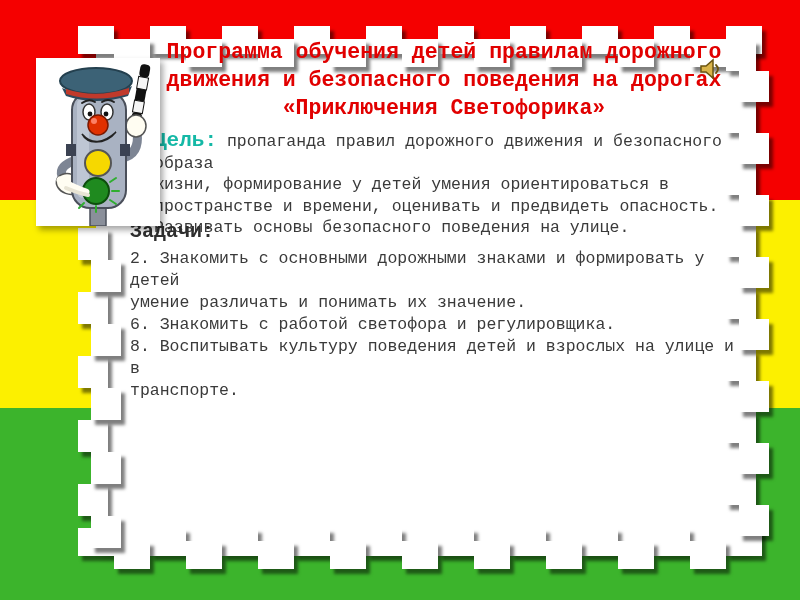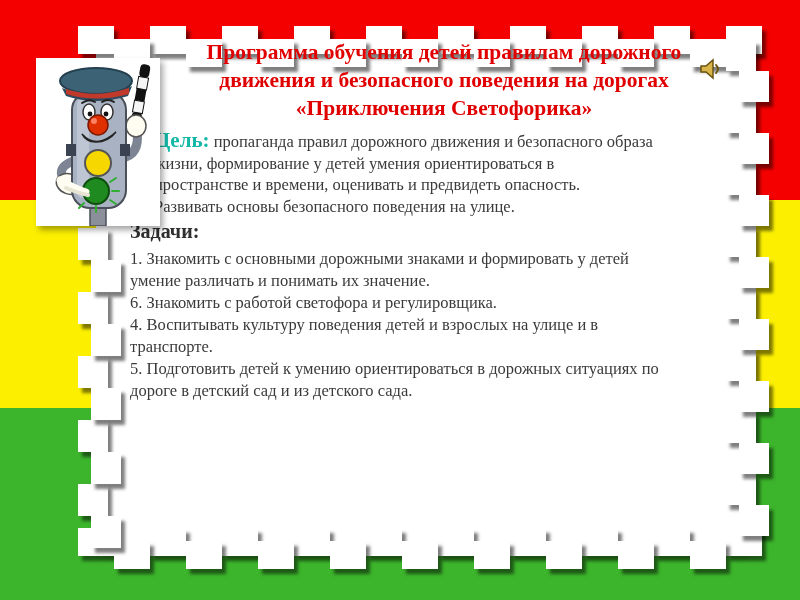--- a/index.html
+++ b/index.html
@@ -1,17 +1,17 @@
 <!DOCTYPE html>
 <html><head>
 <meta charset="utf-8">
 <style>
   html,body{margin:0;padding:0;background:#222;}
   .stage{position:relative;width:800px;height:600px;overflow:hidden;
-         font-family:Liberation Serif, serif;}
+         font-family:Liberation Mono, monospace;}
   
   .stripe{position:absolute;left:0;width:800px;}
   .stripe.red{top:0;height:200px;background:#f50000;}
   .stripe.yellow{top:200px;height:208px;background:#fcf000;}
   .stripe.green{top:408px;height:192px;background:#3cb42c;}
   
   .box{position:absolute;left:96px;top:48px;width:648px;height:498px;
        background:#ffffff;z-index:2;box-shadow:7px 8px 8px rgba(0,0,0,.40);}
   
   .frame{position:absolute;display:flex;z-index:3;pointer-events:none;}
@@ -137,27 +137,25 @@
   <div class="content">
     <h1 class="title">Программа обучения детей правилам дорожного
 движения и безопасного поведения на дорогах
 «Приключения Светофорика»</h1>
     <p class="goal"><b>Цель:</b> <span>пропаганда правил дорожного движения и безопасного образа
 жизни, формирование у детей умения ориентироваться в
 пространстве и времени, оценивать и предвидеть опасность.
 Развивать основы безопасного поведения на улице.</span></p>
     <h2 class="tasks-heading">Задачи:</h2>
     <div class="tasks">
-      <p>1. Знакомить с основными дорожными знаками и формировать у детей
+      <p>2. Знакомить с основными дорожными знаками и формировать у детей
 умение различать и понимать их значение.</p>
       <p>6. Знакомить с работой светофора и регулировщика.</p>
-      <p>4. Воспитывать культуру поведения детей и взрослых на улице и в
+      <p>8. Воспитывать культуру поведения детей и взрослых на улице и в
 транспорте.</p>
-      <p>5. Подготовить детей к умению ориентироваться в дорожных ситуациях по
-дороге в детский сад и из детского сада.</p>
     </div>
   </div>
 
   <div class="mascot">
     <svg width="124" height="168" viewBox="0 0 124 168" xmlns="http://www.w3.org/2000/svg">
 
       <rect x="54" y="142" width="16" height="26" fill="#8a8f9a" stroke="#4a4f5a" stroke-width="1.5"></rect>
 
       <g transform="rotate(10 104 40)">
         <rect x="99" y="6" width="10" height="13" rx="4" fill="#111"></rect>

